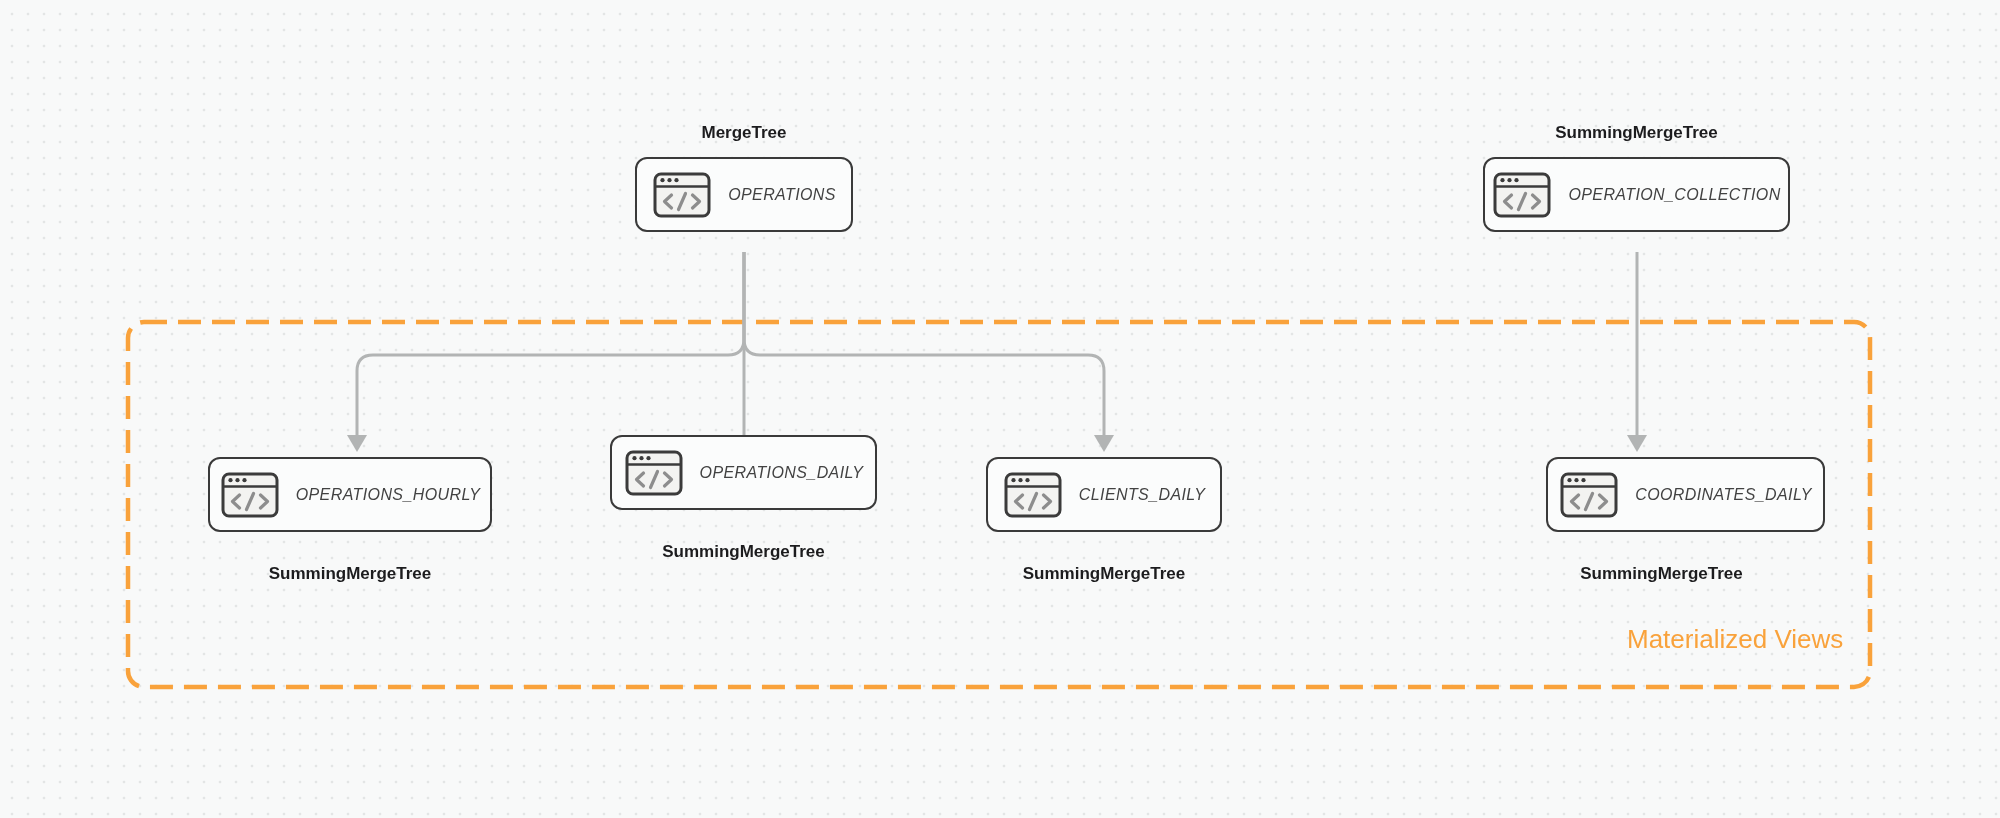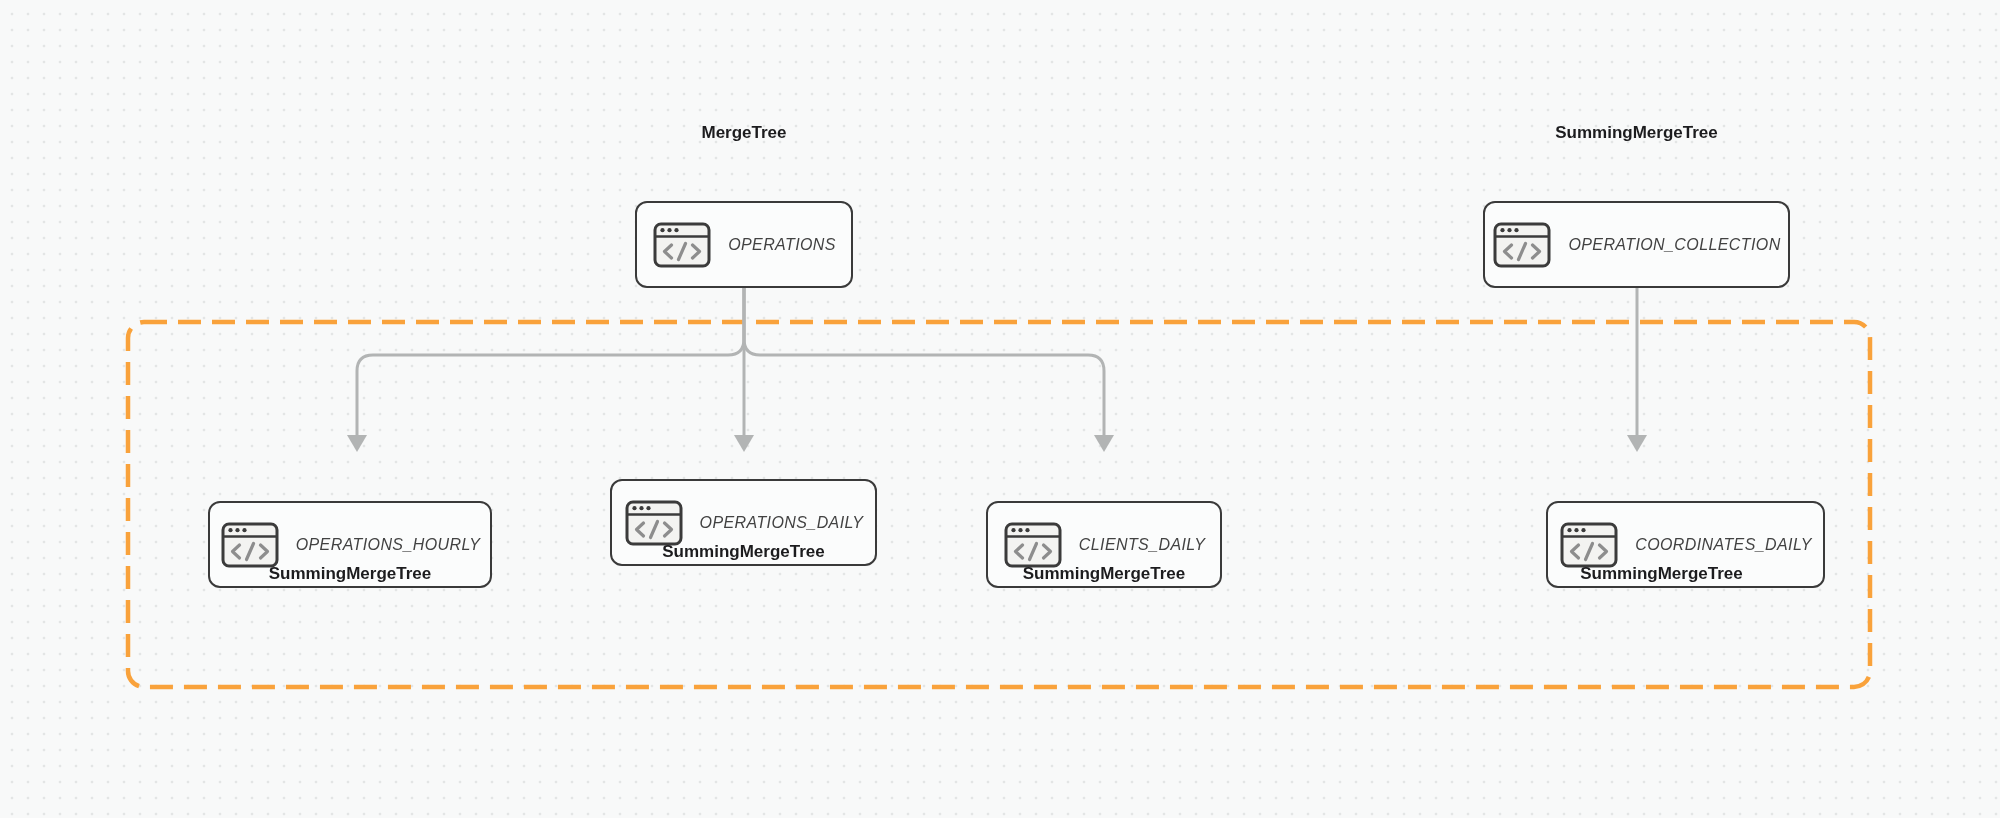--- a/index.html
+++ b/index.html
@@ -10,25 +10,24 @@
   .canvas {
     position: relative; width: 2000px; height: 818px;
     background-color: #f8f9f9;
     background-image: radial-gradient(circle, #e3e5e5 1.5px, rgba(0,0,0,0) 1.6px);
     background-size: 16px 16px;
     background-position: 4px 6px;
   }
   svg.wires { position: absolute; left: 0; top: 0; z-index: 1; }
   .node { position: absolute; z-index: 2; height: 95px; }
   .node-box {
-    box-sizing: border-box; width: 100%; height: 87px;
+    box-sizing: border-box; width: 100%; height: 75px;
     background: #fbfcfc; border: 2.5px solid #3a3a3a; border-radius: 12px;
     display: flex; align-items: center; justify-content: center; gap: 16px;
     padding: 0 18px;
-    margin-top: 44px;
   }
   .node-label {
     font-style: italic; font-size: 16px; color: #424242;
     letter-spacing: 0.4px; white-space: nowrap;
   }
   .engine {
     position: absolute; left: 50%; transform: translateX(-50%);
     font-size: 17px; font-weight: 700; color: #1c1c1e; white-space: nowrap;
   }
   .engine-above { top: -34px; }
@@ -127,14 +126,15 @@
   <div class="node" style="left:1498px; top:457px; width:279px;padding-left:48px;">
     <div class="node-box">
       <svg class="icon-window" viewBox="0 0 60 48">
           <use href="#win-icon"></use>
         </svg>
       <span class="node-label">COORDINATES_DAILY</span>
     </div>
     <span class="engine engine-below">SummingMergeTree</span>
   </div>
 
+  <div class="group-label">Materialized Views</div>
 
 </div>
 
 </body></html>

